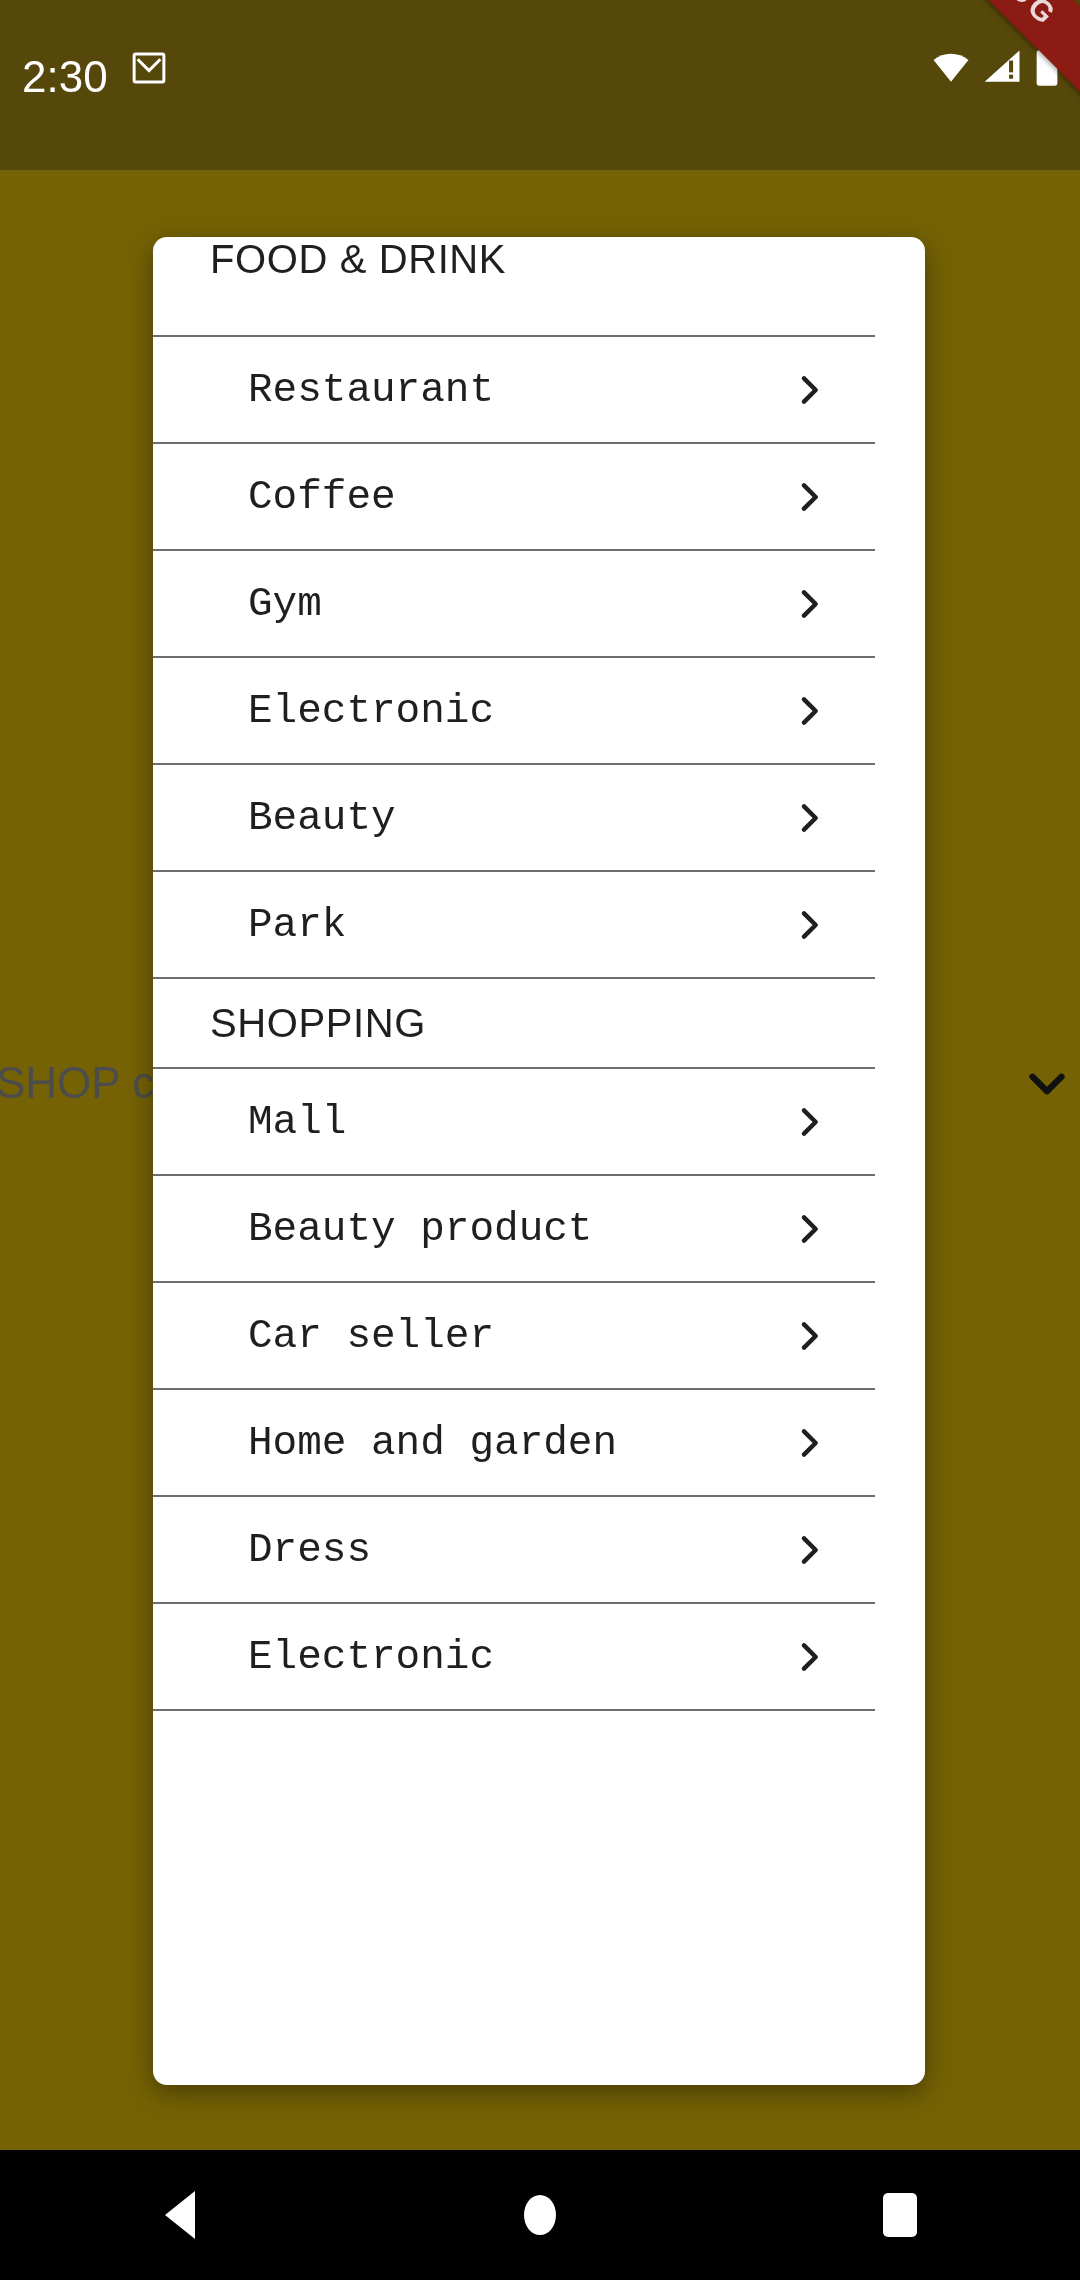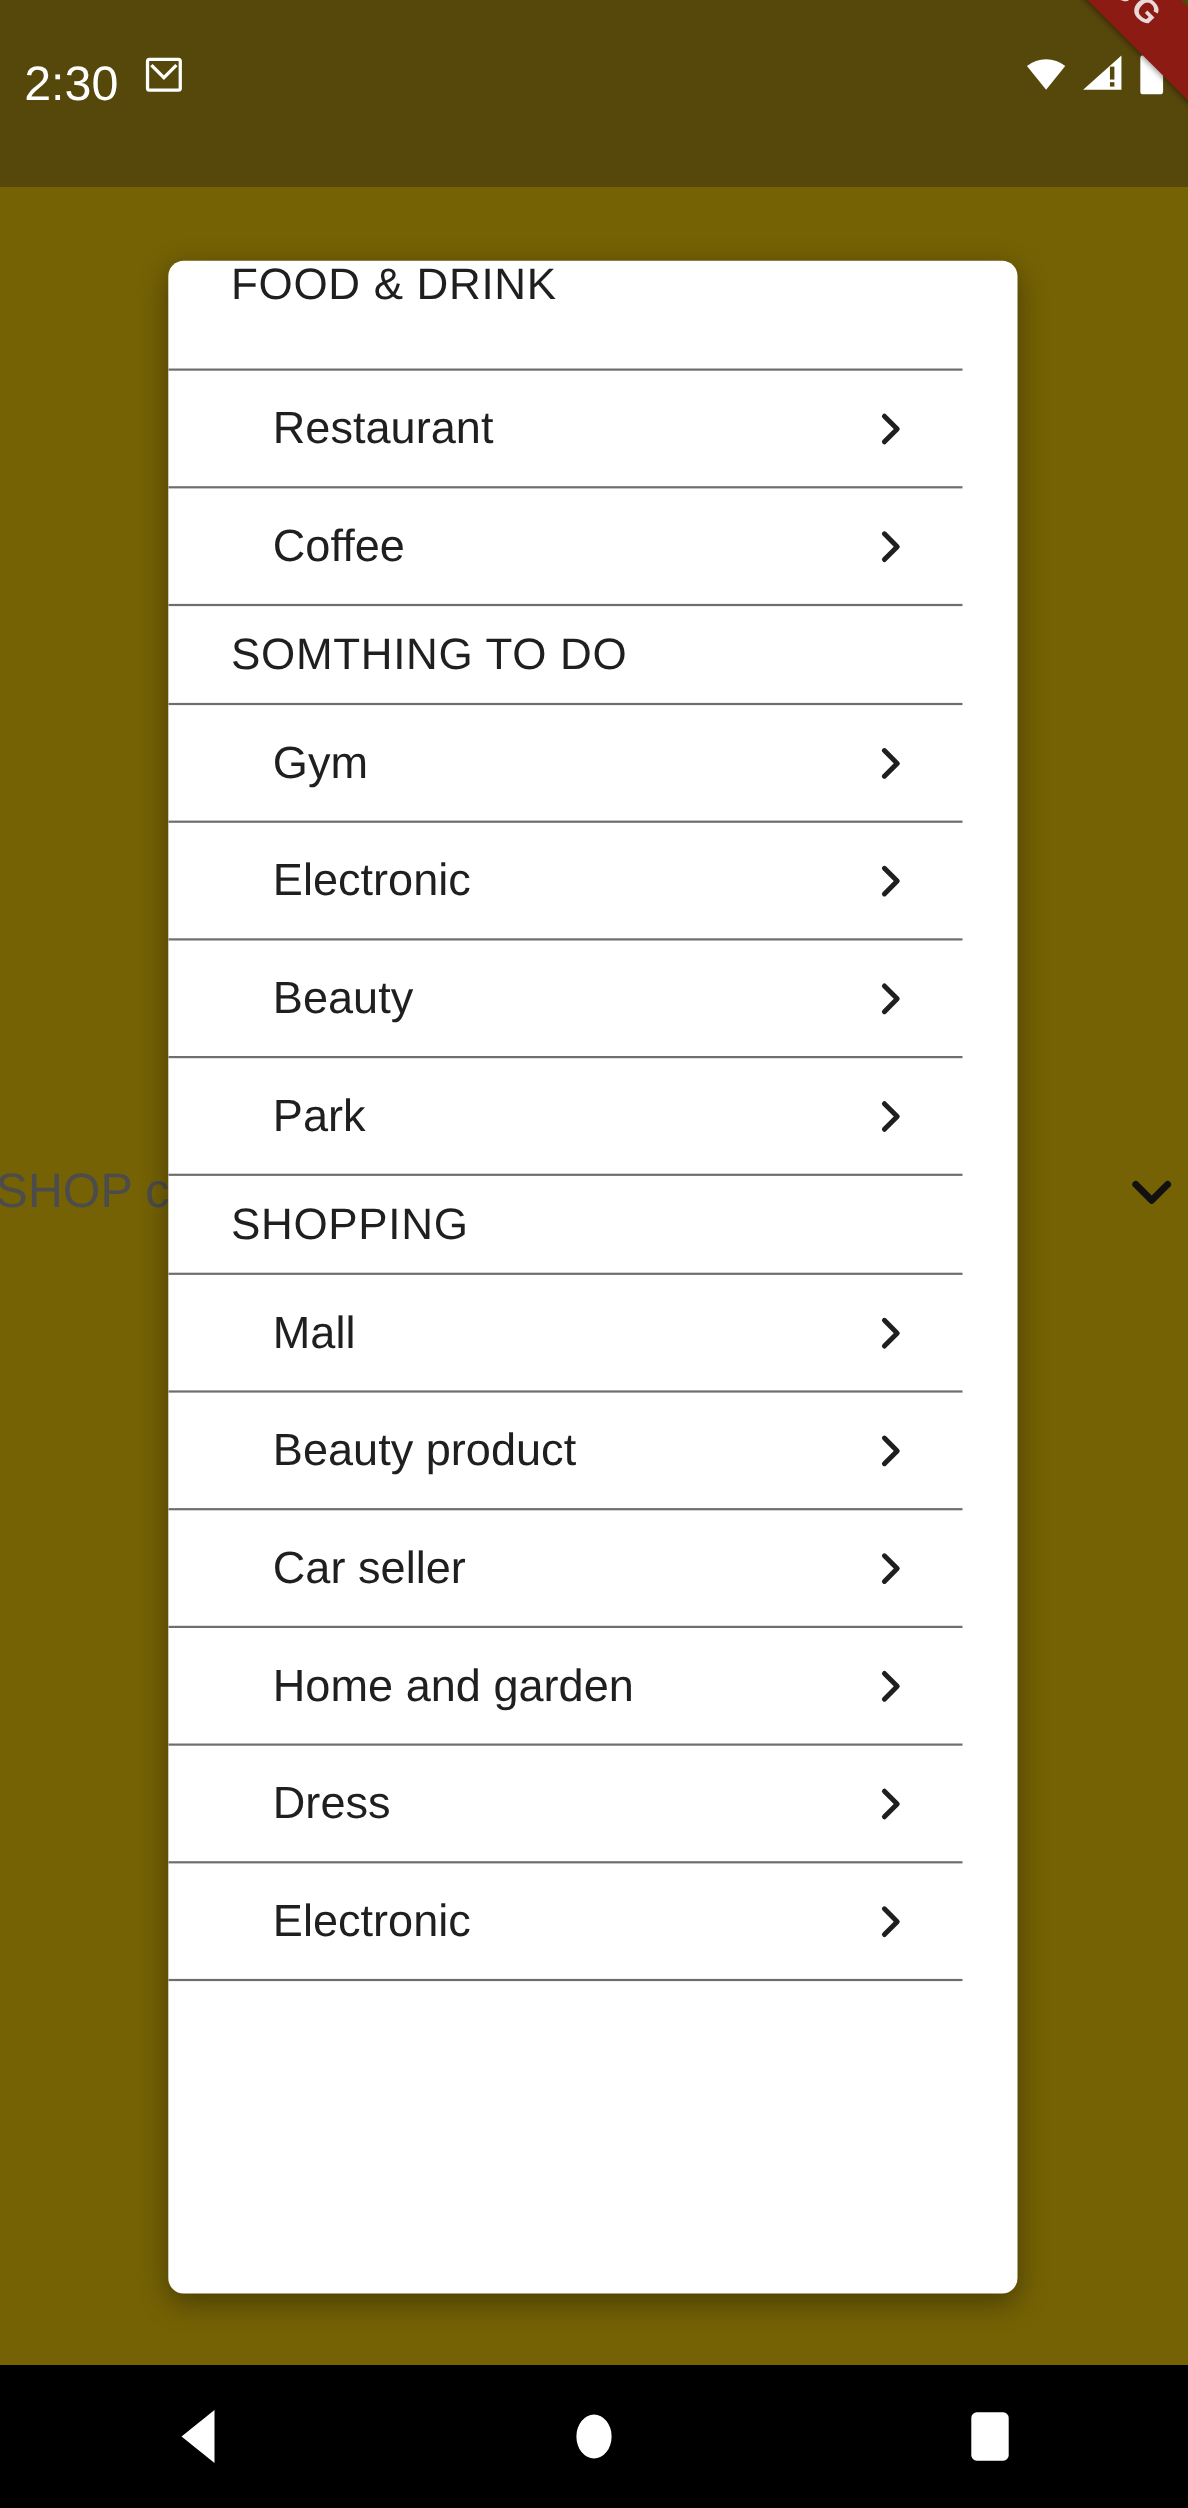--- a/index.html
+++ b/index.html
@@ -90,21 +90,21 @@
 
   .row{
     height:107px;
     display:flex; align-items:center; justify-content:space-between;
     padding-left:95px; padding-right:46px;
     margin-right:50px;
     border-bottom:2px solid #6e6e6e;
   }
   .row .label{
     font-size:41px; color:#1f1f1f;
-    font-family:Liberation Sans, sans-serif;
+    font-family:Liberation Mono, monospace;
   }
   .chev{ width:40px; height:46px; flex:0 0 auto; }
 
   
   .navbar{
     position:absolute; left:0; bottom:0; width:1080px; height:130px;
     background:#000000;
     display:flex; align-items:center; justify-content:space-around;
   }
   .nav-btn{ width:140px; height:130px; display:flex; align-items:center; justify-content:center; }
@@ -134,23 +134,20 @@
         <span class="chev"><svg viewBox="0 0 24 24" width="40" height="46" fill="none" stroke="#1f1f1f" stroke-width="2.7" stroke-linecap="round" stroke-linejoin="round">
             <polyline points="9,5 16,12 9,19"></polyline>
           </svg></span>
       </div>
       <div class="row">
         <span class="label">Coffee</span>
         <span class="chev"><svg viewBox="0 0 24 24" width="40" height="46" fill="none" stroke="#1f1f1f" stroke-width="2.7" stroke-linecap="round" stroke-linejoin="round">
             <polyline points="9,5 16,12 9,19"></polyline>
           </svg></span>
       </div>
-      <div class="section-head">
-        <div class="stitle">SOMTHING TO DO</div>
-      </div>
       <div class="row">
         <span class="label">Gym</span>
         <span class="chev"><svg viewBox="0 0 24 24" width="40" height="46" fill="none" stroke="#1f1f1f" stroke-width="2.7" stroke-linecap="round" stroke-linejoin="round">
             <polyline points="9,5 16,12 9,19"></polyline>
           </svg></span>
       </div>
       <div class="row">
         <span class="label">Electronic</span>
         <span class="chev"><svg viewBox="0 0 24 24" width="40" height="46" fill="none" stroke="#1f1f1f" stroke-width="2.7" stroke-linecap="round" stroke-linejoin="round">
             <polyline points="9,5 16,12 9,19"></polyline>

